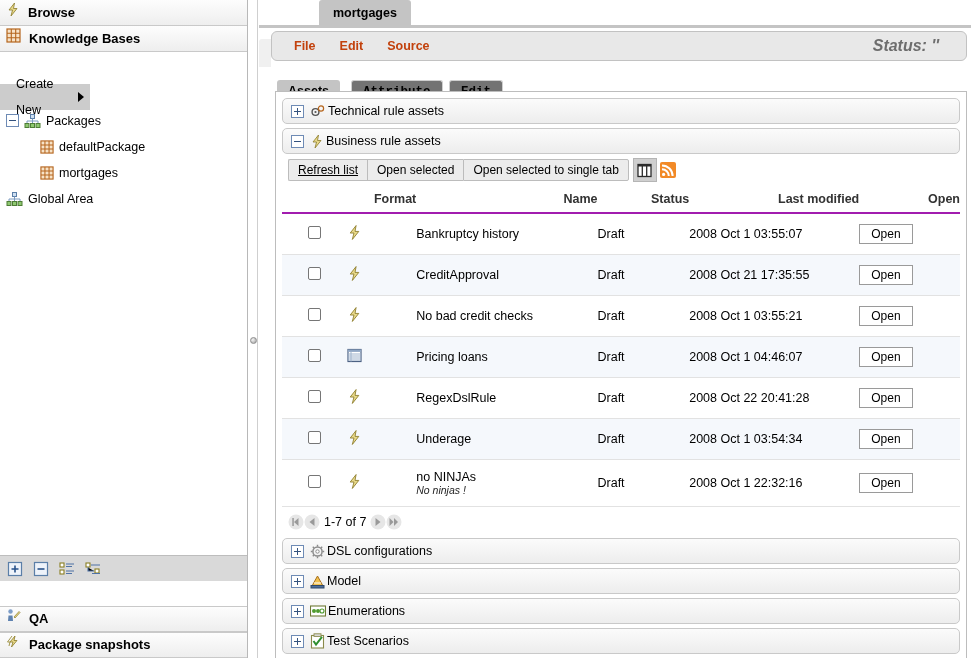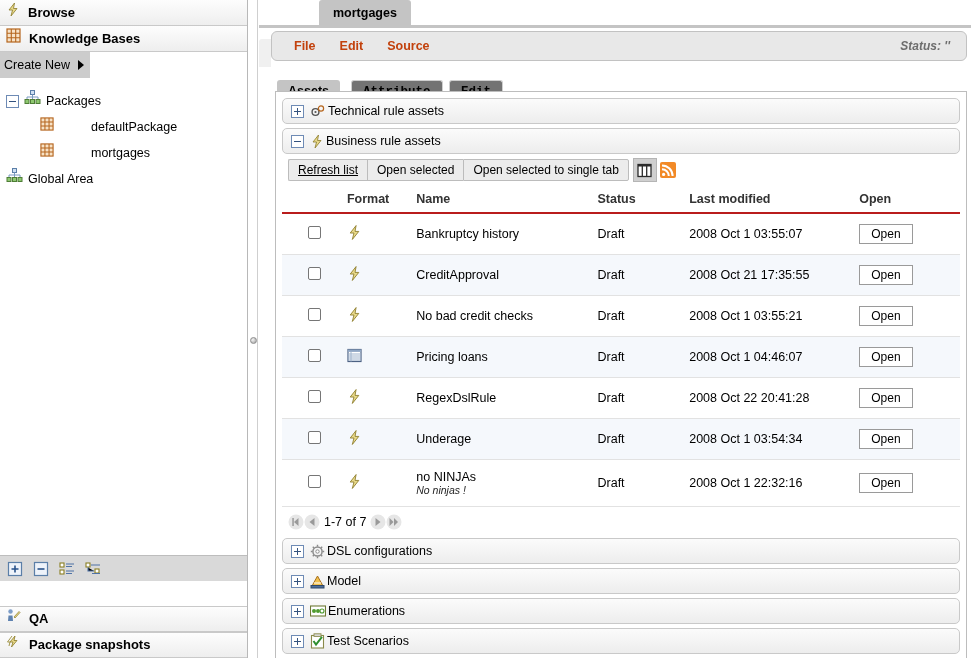--- a/index.html
+++ b/index.html
@@ -29,42 +29,43 @@
     border-bottom: 1px solid #c9c9c9;
     display: flex; align-items: center; gap: 8px;
     cursor: pointer;
   }
   .side-header .ic { flex: 0 0 auto; }
 
   #create-new {
     height: 26px; line-height: 26px;
     width: 90px;
     background: #cccccc;
-    padding-left: 4px;
+    padding-left: 16px;
     display: flex; align-items: center;
     font-size: 12.5px;
     cursor: pointer;
+    margin-top: 32px;
   }
   #create-new .arrow {
     margin-left: auto; margin-right: 6px;
     width: 0; height: 0;
     border-left: 6px solid #000;
     border-top: 5px solid transparent;
     border-bottom: 5px solid transparent;
   }
 
   .tree { padding-top: 4px; }
   .tnode {
-    display: flex; align-items: flex-end;
+    display: flex; align-items: flex-start;
     height: 26px;
     font-size: 12.5px;
     cursor: pointer;
   }
   .tnode.lvl1 { padding-left: 6px; }
-  .tnode.lvl2 { padding-left: 40px; gap: 32px; }
+  .tnode.lvl2 { padding-left: 40px; }
   .toggle {
     width: 13px; height: 13px;
     border: 1px solid #6e8bb5;
     background: #ffffff;
     margin-right: 5px;
     position: relative; flex: 0 0 auto;
   }
   .toggle:before {
     content: ""; position: absolute;
     left: 2px; top: 5px; width: 7px; height: 1px; background: #33527e;
@@ -127,22 +128,22 @@
     border: 1px solid #c2c2c2;
     border-radius: 6px;
     display: flex; align-items: center;
     padding: 0 10px;
   }
   #menubar .mi {
     padding: 0 12px; font-weight: bold; font-size: 12.5px;
     color: #c2410c; cursor: pointer;
   }
   #menubar .status {
-    margin-left: auto; margin-right: 6px;
-    font-style: italic; font-weight: bold; font-size: 12px; color: #6d6d6d;
+    margin-left: auto; margin-right: 17px;
+    font-style: italic; font-weight: bold; font-size: 16px; color: #6d6d6d;
   }
 
   #subtabs { position: relative; height: 26px; margin-top: 19px; margin-left: 6px; }
   .stab {
     position: absolute; top: 0;
     height: 25px; line-height: 23px;
     padding: 0 11px;
     font-weight: bold; font-size: 12.5px;
     border-top-left-radius: 3px; border-top-right-radius: 3px;
     cursor: pointer;
@@ -199,24 +200,24 @@
     border: 1px solid #b5b5b5;
     margin-left: 4px;
     display:flex; align-items:center; justify-content:center;
     cursor:pointer;
   }
   #rss-btn { width:16px;height:16px; margin-left:3px; cursor:pointer; }
 
   
   table#assets { width: 100%; border-collapse: collapse; table-layout: fixed; }
   table#assets th {
-    text-align: left;
+    text-align: right;
     font-size: 12.5px; font-weight: bold; color: #333;
     padding: 4px 0 6px 0;
-    border-bottom: 2px solid #b91c1c;
+    border-bottom: 2px solid #a21caf;
   }
   table#assets td {
     font-size: 12.5px;
     padding: 10px 0;
     border-bottom: 1px solid #e2e2e2;
     vertical-align: middle;
   }
   tr.alt td { background: #f5f8fc; }
   .cb {
     width: 13px; height: 13px;

